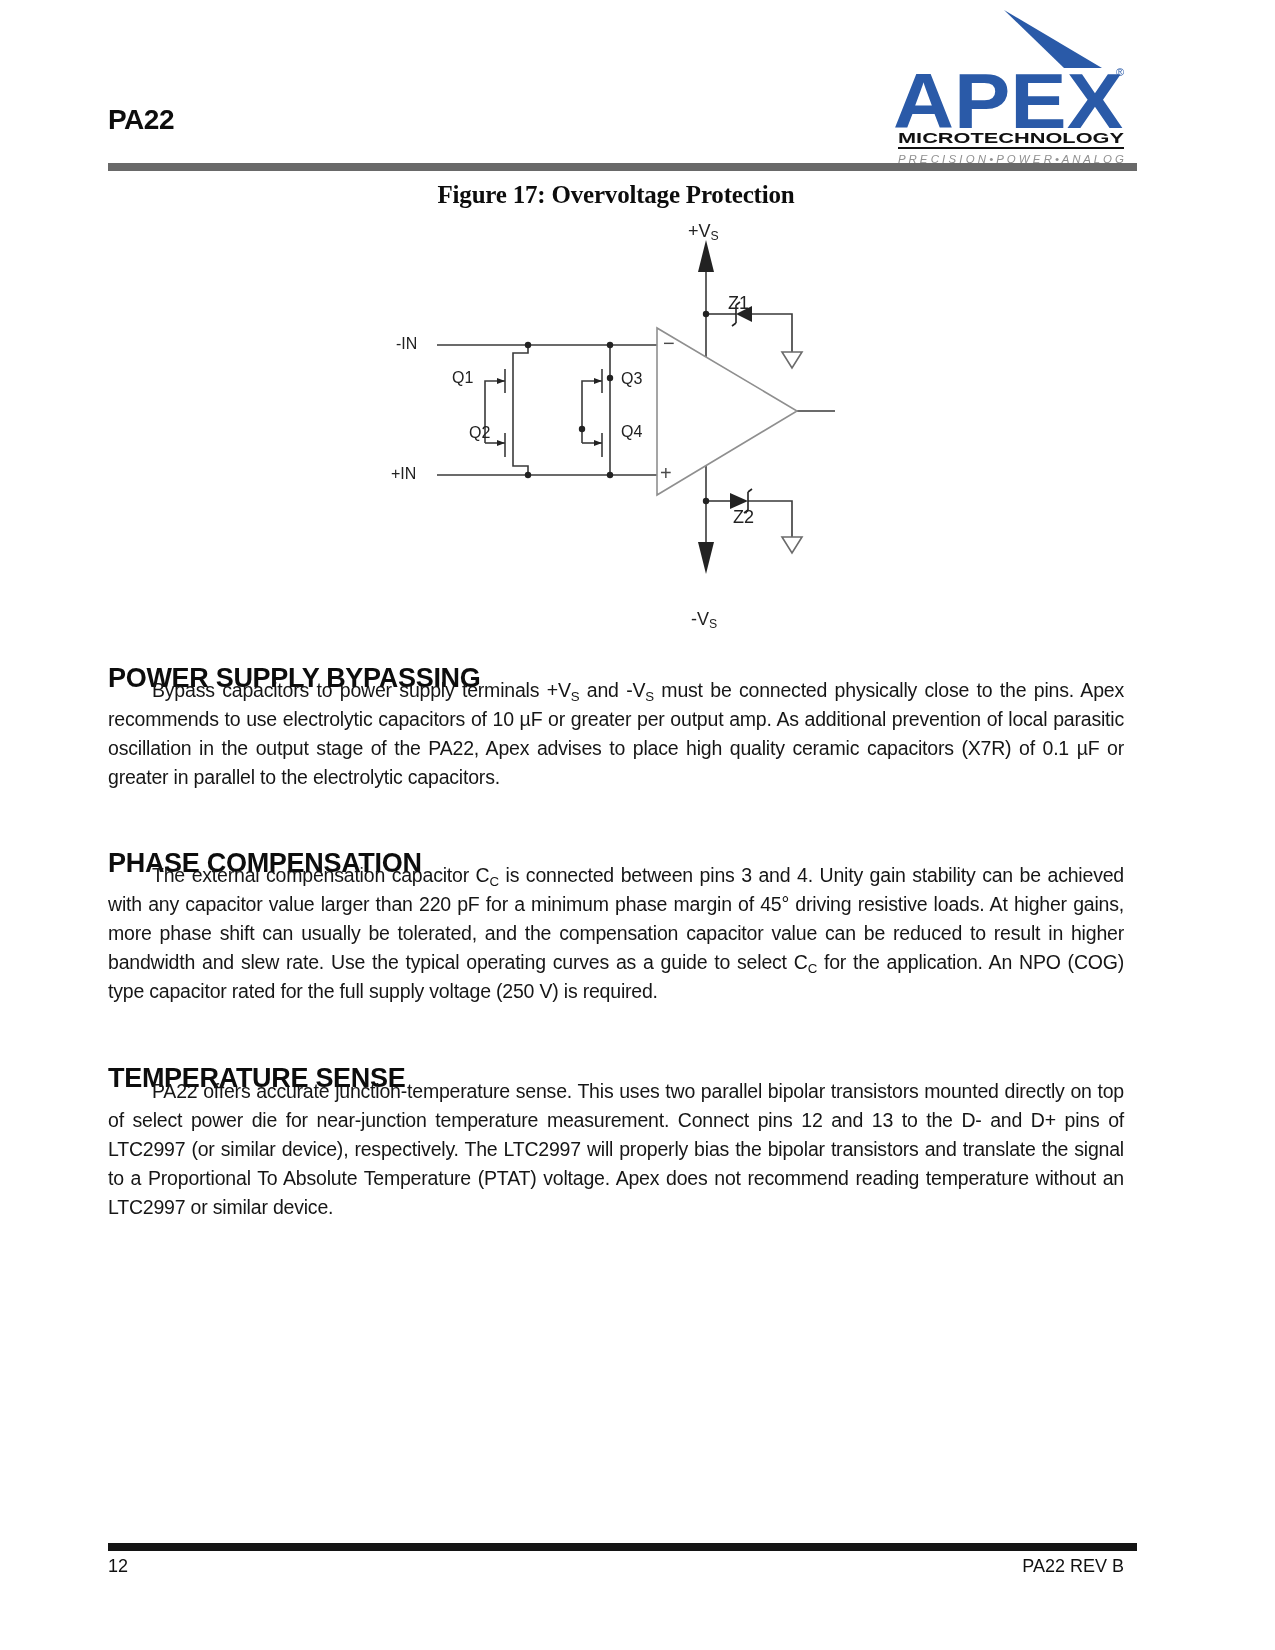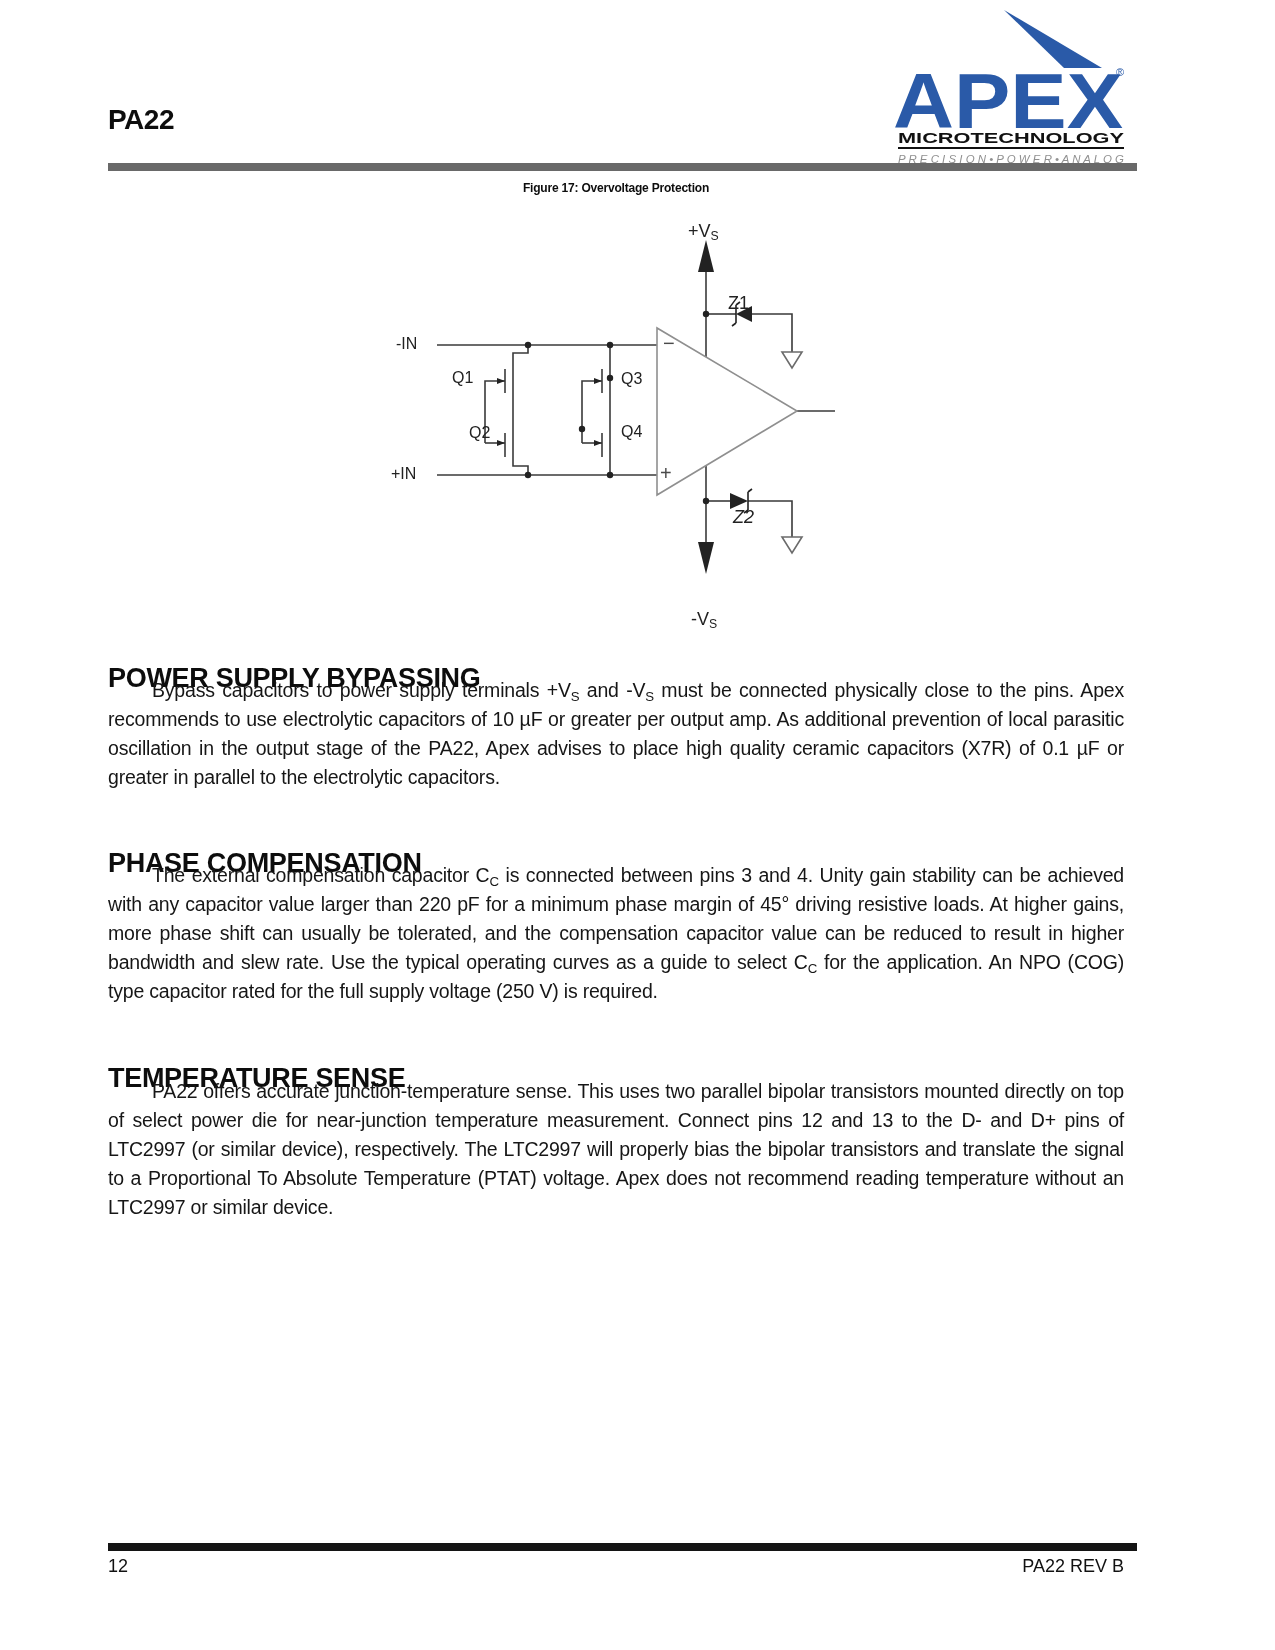--- a/index.html
+++ b/index.html
@@ -17,22 +17,23 @@
     left:108px;top:106px;
     font-size:28px;font-weight:bold;letter-spacing:-0.5px;line-height:1;
     color:#0d0d0d;
   }
   .header-rule{
     left:108px;top:163px;width:1029px;height:8px;background:#696969;
   }
   .logo-svg{left:856px;top:6px;}
   .figure-title{
     left:108px;top:181px;width:1016px;
-    text-align:center;font-size:12px;font-weight:bold;letter-spacing:-0.2px;
+    text-align:center;font-size:25px;font-weight:bold;letter-spacing:-0.2px;
     color:#0d0d0d;
+    font-family:Liberation Serif, serif;
   }
   .circuit-svg{left:380px;top:215px;}
   .fig-label{
     font-size:16px;color:#222;line-height:1;white-space:nowrap;
   }
   .fig-label sub,.para sub{font-size:0.68em;vertical-align:-0.28em;line-height:0;}
   .fig-label.small{font-size:18px;}
   .fig-label.opamp-sign{font-size:20px;color:#4a4a4a;}
   .section-heading{
     left:108px;
@@ -145,21 +146,21 @@
   <div class="abs fig-label small" style="left:688px;top:222px;">+V<sub>S</sub></div>
   <div class="abs fig-label small" style="left:728px;top:294px;">Z1</div>
   <div class="abs fig-label" style="left:396px;top:336px;">-IN</div>
   <div class="abs fig-label" style="left:452px;top:370px;">Q1</div>
   <div class="abs fig-label" style="left:621px;top:371px;">Q3</div>
   <div class="abs fig-label" style="left:469px;top:425px;">Q2</div>
   <div class="abs fig-label" style="left:621px;top:424px;">Q4</div>
   <div class="abs fig-label" style="left:391px;top:466px;">+IN</div>
   <div class="abs fig-label opamp-sign" style="left:663px;top:333px;">−</div>
   <div class="abs fig-label opamp-sign" style="left:660px;top:463px;">+</div>
-  <div class="abs fig-label small" style="left:733px;top:508px;font-style:italic;">Z2</div>
+  <div class="abs fig-label small" style="left:733px;top:508px;">Z2</div>
   <div class="abs fig-label small" style="left:691px;top:566px;margin-top:44px;">-V<sub>S</sub></div>
 
   <div class="abs section-heading" style="top:636px;">POWER SUPPLY BYPASSING</div>
   <div class="abs para" style="top:676px;">Bypass capacitors to power supply terminals +V<sub>S</sub> and -V<sub>S</sub> must be connected physically close to the pins. Apex recommends to use electrolytic capacitors of 10 µF or greater per output amp. As additional prevention of local parasitic oscillation in the output stage of the PA22, Apex advises to place high quality ceramic capacitors (X7R) of 0.1 µF or greater in parallel to the electrolytic capacitors.</div>
 
   <div class="abs section-heading" style="top:821px;">PHASE COMPENSATION</div>
   <div class="abs para" style="top:861px;">The external compensation capacitor C<sub>C</sub> is connected between pins 3 and 4. Unity gain stability can be achieved with any capacitor value larger than 220 pF for a minimum phase margin of 45° driving resistive loads. At higher gains, more phase shift can usually be tolerated, and the compensation capacitor value can be reduced to result in higher bandwidth and slew rate. Use the typical operating curves as a guide to select C<sub>C</sub> for the application. An NPO (COG) type capacitor rated for the full supply voltage (250 V) is required.</div>
 
   <div class="abs section-heading" style="top:1036px;">TEMPERATURE SENSE</div>
   <div class="abs para" style="top:1077px;">PA22 offers accurate junction-temperature sense. This uses two parallel bipolar transistors mounted directly on top of select power die for near-junction temperature measurement. Connect pins 12 and 13 to the D- and D+ pins of LTC2997 (or similar device), respectively. The LTC2997 will properly bias the bipolar transistors and translate the signal to a Proportional To Absolute Temperature (PTAT) voltage. Apex does not recommend reading temperature without an LTC2997 or similar device.</div>

